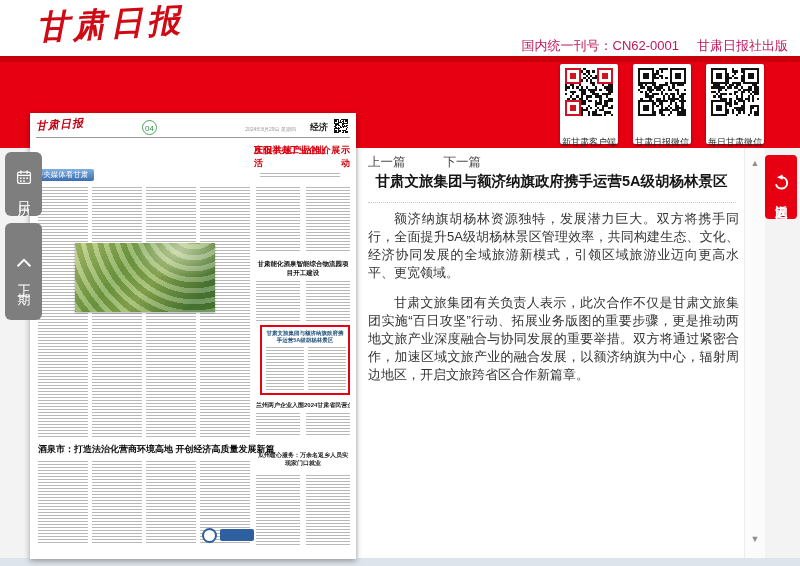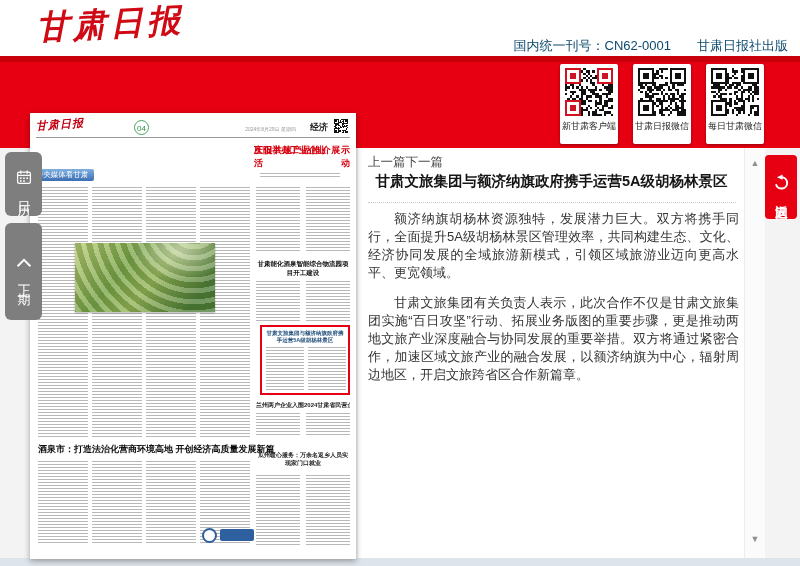--- a/index.html
+++ b/index.html
@@ -4,45 +4,45 @@
 <style>
   html,body{margin:0;padding:0;background:#fff;}
   .stage{position:relative;width:800px;height:566px;overflow:hidden;background:#f3f3f3;
          font-family:"Liberation Sans",sans-serif;}
   
   .site-header{position:absolute;top:0;left:0;width:800px;height:56px;background:#fff;}
   .logo{position:absolute;left:36px;top:2px;font-family:"Liberation Serif",serif;font-style:italic;
         font-weight:bold;font-size:33px;color:#cf0a14;letter-spacing:4px;transform:rotate(-3deg);cursor:pointer;}
   .old-entry{position:absolute;right:12px;top:8px;height:23px;display:flex;align-items:center;gap:6px;
         background:#f1f1f1;border:none;border-radius:3px;padding:0 10px;font-size:12px;color:#333;cursor:pointer;}
-  .pub-line{position:absolute;right:12px;top:37px;font-size:13px;color:#0c4a6e;display:flex;gap:26px;white-space:nowrap;}
+  .pub-line{position:absolute;right:12px;top:37px;font-size:13px;color:#be185d;display:flex;gap:18px;white-space:nowrap;}
   
   .red-line{position:absolute;top:56px;left:0;width:800px;height:6px;background:#c7000b;}
   .red-band{position:absolute;top:62px;left:0;width:800px;height:86px;background:#e60012;}
   .issue-date{position:absolute;left:37px;top:21px;color:#fff;font-size:15px;letter-spacing:1px;}
   .qr-card{position:absolute;top:2px;width:58px;height:80px;background:#fff;border-radius:2px;
         box-shadow:0 1px 3px rgba(0,0,0,.35);display:flex;flex-direction:column;align-items:center;
         padding-top:4px;box-sizing:border-box;}
   .qr{width:48px;height:48px;display:block;}
   .qr svg{width:100%;height:100%;display:block;}
-  .qr-label{font-size:9px;color:#222;margin-top:4px;white-space:nowrap;}
+  .qr-label{font-size:9px;color:#222;margin-top:20px;white-space:nowrap;}
   .qr1{left:560px}.qr2{left:633px}.qr3{left:706px}
   
   .side-btn{position:absolute;left:5px;width:37px;background:#7e7e7e;border:none;border-radius:6px;
         display:flex;flex-direction:column;align-items:center;justify-content:center;gap:6px;cursor:pointer;z-index:4;}
   .btn-calendar{top:152px;height:64px;}
   .btn-prev{top:223px;height:97px;}
   .v-label{writing-mode:vertical-rl;font-size:13px;letter-spacing:4px;color:#fff;}
   
   .paper{position:absolute;left:30px;top:113px;width:326px;height:446px;background:#fff;z-index:2;
         box-shadow:0 2px 6px rgba(0,0,0,.35);cursor:pointer;}
   .paper *{position:absolute;box-sizing:border-box;}
   .p-logo{left:6px;top:4px;font-family:"Liberation Serif",serif;font-style:italic;font-weight:bold;
         font-size:11px;color:#c00012;transform:rotate(-4deg);letter-spacing:1px;}
-  .p-badge{left:104px;top:7px;width:15px;height:15px;border:1px solid #4aa35f;border-radius:50%;
+  .p-badge{left:112px;top:7px;width:15px;height:15px;border:1px solid #4aa35f;border-radius:50%;
         color:#2f8f4a;font-size:8px;line-height:15px;text-align:center;background:#fff;z-index:2;}
   .p-info{right:60px;top:13px;font-size:5px;color:#999;white-space:nowrap;}
   .p-section{right:28px;top:8px;font-size:9px;font-weight:bold;color:#222;}
   .p-miniqr{right:8px;top:6px;width:14px;height:14px;}
   .p-rule{left:6px;top:24px;width:314px;border-top:1px solid #9a9a9a;}
   .p-headline{left:8px;top:29px;width:212px;font-size:13.5px;font-weight:900;color:#0d0d0d;white-space:nowrap;}
   .p-sidehead{left:224px;top:31px;width:96px;color:#d6000f;font-weight:800;font-size:9px;line-height:13px;
         text-align:justify;text-align-last:justify;}
   .p-mbadge{left:0;top:56px;width:64px;height:12px;background:linear-gradient(#7fb0e0,#3b6db3);
         color:#fff;font-size:7.5px;line-height:12px;text-align:center;border-radius:2px;}
@@ -56,21 +56,21 @@
   .p-redbox{left:230px;top:212px;width:90px;height:70px;border:2px solid #e60012;background:#fff;z-index:3;}
   .p-redbox-title{left:3px;top:3px;width:80px;font-size:5.5px;font-weight:bold;color:#23527c;line-height:7px;text-align:center;}
   .p-microhead{left:226px;top:288px;width:94px;font-size:6px;font-weight:bold;color:#222;text-align:center;white-space:nowrap;overflow:hidden;}
   .p-bottomhead{left:8px;top:330px;width:218px;font-size:9px;font-weight:900;color:#0d0d0d;white-space:nowrap;}
   .p-bsidehead{left:226px;top:338px;width:94px;font-size:6px;font-weight:bold;color:#222;line-height:8px;text-align:center;}
   .p-stamp{left:172px;top:412px;width:60px;height:20px;display:flex;flex-direction:row;align-items:center;gap:3px;z-index:3;position:absolute;}
   .p-stamp .c{position:static;width:15px;height:15px;border:2px solid #2e5f9e;border-radius:50%;background:#fff;}
   .p-stamp .s{position:static;width:34px;height:12px;background:#2e5f9e;border-radius:2px;}
   
   .article-panel{position:absolute;left:358px;top:148px;width:407px;height:410px;background:#fff;}
-  .article-nav{position:absolute;top:6px;left:10px;display:flex;font-size:12.5px;color:#4a4a4a;}
+  .article-nav{position:absolute;top:6px;left:10px;display:flex;gap:38px;font-size:12.5px;color:#4a4a4a;}
   .article-nav span{cursor:pointer;}
   .article-title{position:absolute;top:24px;left:0;width:387px;text-align:center;font-size:14.5px;
         font-weight:bold;color:#151515;}
   .dotted{position:absolute;top:54px;left:10px;width:368px;border-bottom:1px dotted #c9c9c9;}
   .article-body{position:absolute;top:62px;left:10px;width:371px;font-size:13px;line-height:18px;
         color:#333;text-align:justify;}
   .article-body p{text-indent:2em;margin:0 0 12px 0;}
   .scroll-strip{position:absolute;right:0;top:0;width:20px;height:410px;background:#fbfbfb;
         border-left:1px solid #ededed;}
   .scroll-arrow{position:absolute;left:0;width:20px;text-align:center;font-size:9px;color:#8f8f8f;cursor:pointer;}

